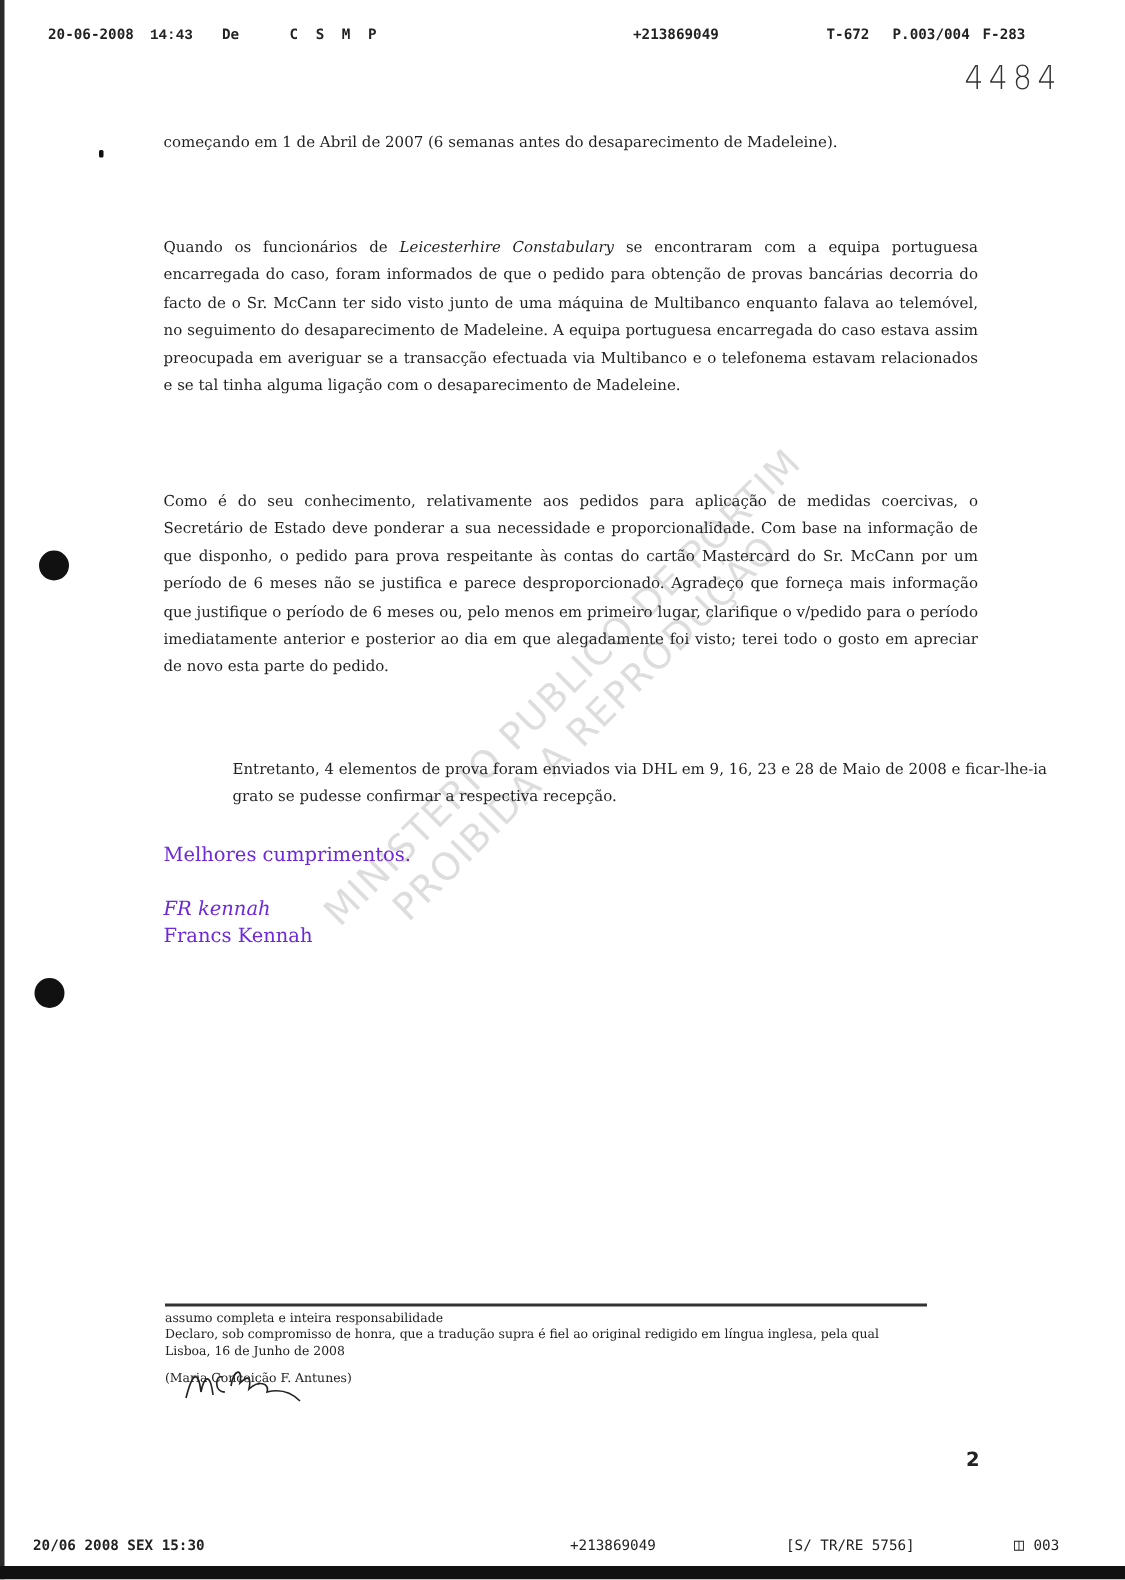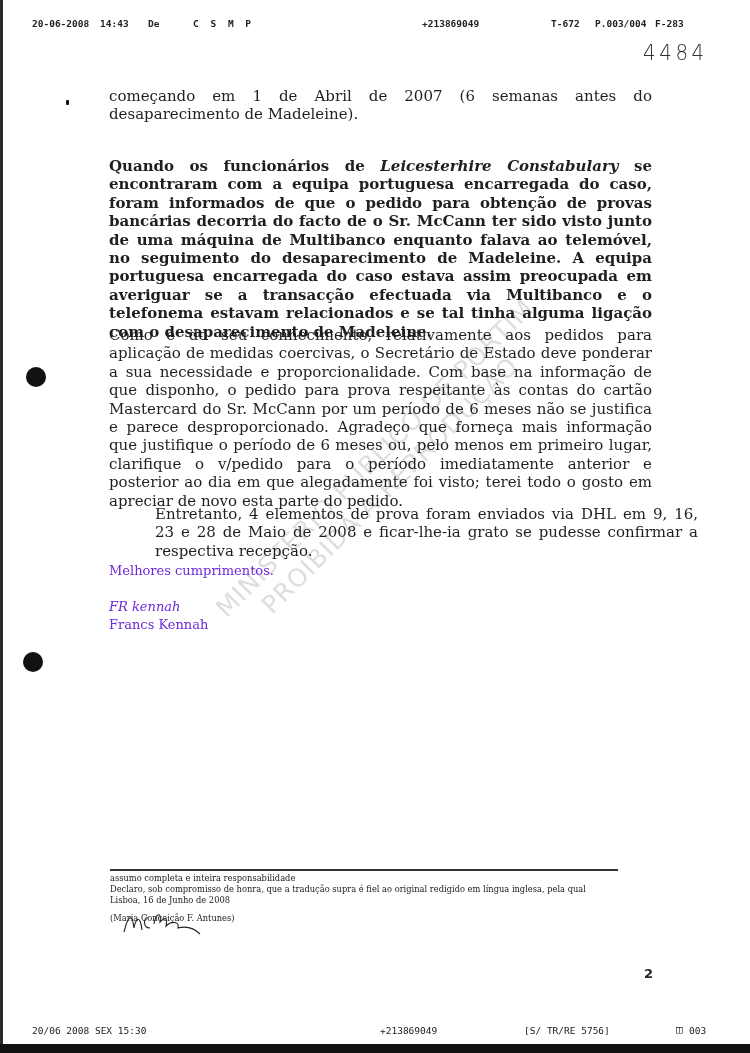--- a/index.html
+++ b/index.html
@@ -6,21 +6,21 @@
   body { width: 750px; height: 1053px; position: relative; overflow: hidden; }
   .page { position: absolute; left: 0; top: 0; width: 680px; height: 1053px; background: #fff; }
   .left-edge { position: absolute; left: 0; top: 0; width: 3px; height: 1053px; background: #2a2a2a; }
   .bottom-edge { position: absolute; left: 0; bottom: 0; width: 750px; height: 9px; background: #111; }
 
   .fax { position: absolute; font-family: "DejaVu Sans Mono", "Liberation Mono", monospace; font-size: 9.5px; color: #222; font-weight: bold; letter-spacing: 0px; white-space: nowrap; }
   .fax.wide { letter-spacing: 3px; }
 
   .handnum { position: absolute; left: 643px; top: 40px; font-family: "DejaVu Sans", sans-serif; font-size: 22px; color: #333; letter-spacing: 4px; font-weight: 300; transform: scaleX(0.9); transform-origin: left; }
 
-  .body-text { position: absolute; left: 109px; width: 543px; font-family: "DejaVu Serif", "Liberation Serif", serif; font-size: 15px; line-height: 18.4px; color: #1f1f1f; text-align: justify; }
+  .body-text { position: absolute; left: 109px; width: 543px; font-family: "DejaVu Serif", "Liberation Serif", serif; font-size: 10px; line-height: 18.4px; color: #1f1f1f; text-align: justify; }
   .body-text p { margin: 0; }
   .body-text em { font-style: italic; }
 
   .sig-line { position: absolute; left: 109px; font-family: "DejaVu Serif", "Liberation Serif", serif; font-size: 13px; line-height: 18.4px; color: #6d28d9; }
 
   .dot { position: absolute; background: #111; border-radius: 50%; }
 
   .watermark { position: absolute; left: 170px; top: 445px; width: 420px; font-family: "DejaVu Sans", sans-serif; color: rgba(150,150,150,0.32); font-size: 25px; letter-spacing: 1px; transform: rotate(-45deg); transform-origin: center; text-align: center; line-height: 30px; pointer-events: none; white-space: nowrap; }
 
   .rule { position: absolute; left: 110px; top: 869px; width: 508px; height: 2px; background: #333; }
@@ -30,21 +30,21 @@
 
   .pagenum { position: absolute; left: 644px; top: 966px; font-family: "DejaVu Sans", sans-serif; font-weight: bold; font-size: 13px; color: #222; }
 </style>
 </head>
 <body>
 
 <div class="page">
   <div class="left-edge"></div>
 
   <span class="fax" style="left:32px; top:18px;">20-06-2008</span>
-  <span class="fax" style="left:100px; top:18px;">14:43</span>
+  <span class="fax" style="left:100px; top:18px;font-family:Liberation Mono, monospace;">14:43</span>
   <span class="fax" style="left:148px; top:18px;">De</span>
   <span class="fax wide" style="left:193px; top:18px;">C S M P</span>
   <span class="fax" style="left:422px; top:18px;">+213869049</span>
   <span class="fax" style="left:551px; top:18px;">T-672</span>
   <span class="fax" style="left:595px; top:18px;">P.003/004</span>
   <span class="fax" style="left:655px; top:18px;">F-283</span>
 
   <span class="handnum">4484</span>
 
   <div class="dot" style="left:66px; top:100px; width:3px; height:5px; border-radius:1px;"></div>
@@ -53,21 +53,21 @@
 
   <div class="watermark">
     <div>MINISTERIO PUBLICO DE PORTIM</div>
     <div>PROIBIDA A REPRODUÇÃO</div>
   </div>
 
   <div class="body-text" style="top:87px;">
     <p>começando em 1 de Abril de 2007 (6 semanas antes do desaparecimento de Madeleine).</p>
   </div>
 
-  <div class="body-text" style="top:157px;font-weight:bold;">
+  <div class="body-text" style="top:157px;">
     <p><span>Quando os funcionários de </span><em>Leicesterhire Constabulary</em><span> se encontraram com a equipa portuguesa encarregada do caso, foram informados de que o pedido para obtenção de provas bancárias decorria do facto de o Sr. McCann ter sido visto junto de uma máquina de Multibanco enquanto falava ao telemóvel, no seguimento do desaparecimento de Madeleine. A equipa portuguesa encarregada do caso estava assim preocupada em averiguar se a transacção efectuada via Multibanco e o telefonema estavam relacionados e se tal tinha alguma ligação com o desaparecimento de Madeleine.</span></p>
   </div>
 
   <div class="body-text" style="top:326px;">
     <p>Como é do seu conhecimento, relativamente aos pedidos para aplicação de medidas coercivas, o Secretário de Estado deve ponderar a sua necessidade e proporcionalidade. Com base na informação de que disponho, o pedido para prova respeitante às contas do cartão Mastercard do Sr. McCann por um período de 6 meses não se justifica e parece desproporcionado. Agradeço que forneça mais informação que justifique o período de 6 meses ou, pelo menos em primeiro lugar, clarifique o v/pedido para o período imediatamente anterior e posterior ao dia em que alegadamente foi visto; terei todo o gosto em apreciar de novo esta parte do pedido.</p>
   </div>
 
   <div class="body-text" style="top:505px;margin-left:46px;">
     <p>Entretanto, 4 elementos de prova foram enviados via DHL em 9, 16, 23 e 28 de Maio de 2008 e ficar-lhe-ia grato se pudesse confirmar a respectiva recepção.</p>
   </div>
@@ -82,20 +82,20 @@
     <div>Declaro, sob compromisso de honra, que a tradução supra é fiel ao original redigido em língua inglesa, pela qual</div>
     <div>Lisboa, 16 de Junho de 2008</div>
     <div style="margin-top:8px;">(Maria Conceição F. Antunes)</div>
   </div>
   <svg class="translator-sig" viewBox="0 0 90 28">
     <path d="M4 24 C8 8, 12 4, 14 20 C16 10, 20 6, 22 22 M28 10 C24 8, 22 20, 30 20 M34 16 C36 4, 42 4, 40 14 C44 10, 48 8, 46 18 C52 12, 60 14, 58 20 C66 18, 74 20, 80 26" fill="none" stroke="#222" stroke-width="1.1"></path>
   </svg>
 
   <div class="pagenum">2</div>
 
-  <span class="fax" style="left:32px; top:1025px; font-weight:normal;text-align:right;">20/06 2008 SEX 15:30</span>
+  <span class="fax" style="left:22px; top:1025px; font-weight:bold;text-align:right;">20/06 2008 SEX 15:30</span>
   <span class="fax" style="left:380px; top:1025px; font-weight:normal;">+213869049</span>
   <span class="fax" style="left:524px; top:1025px; font-weight:normal;">[S/ TR/RE 5756]</span>
   <span class="fax" style="left:676px; top:1023px; font-weight:normal; font-size:11px;">◫</span>
   <span class="fax" style="left:689px; top:1025px; font-weight:normal;">003</span>
 
   <div class="bottom-edge"></div>
 </div>
 
 </body></html>

